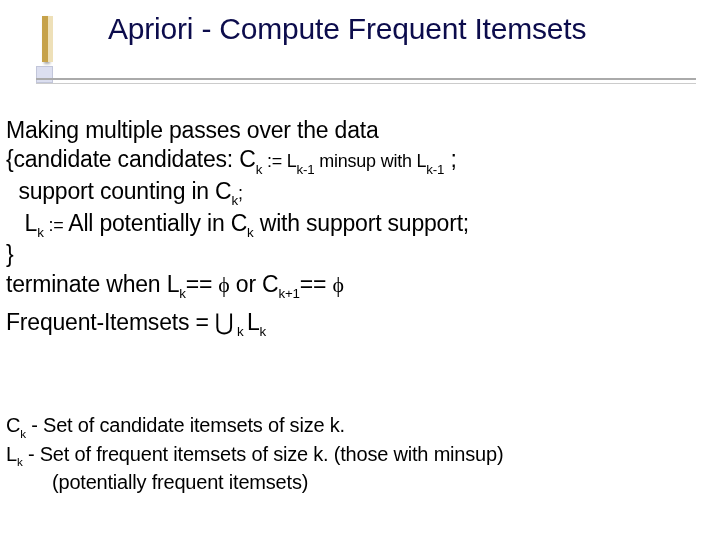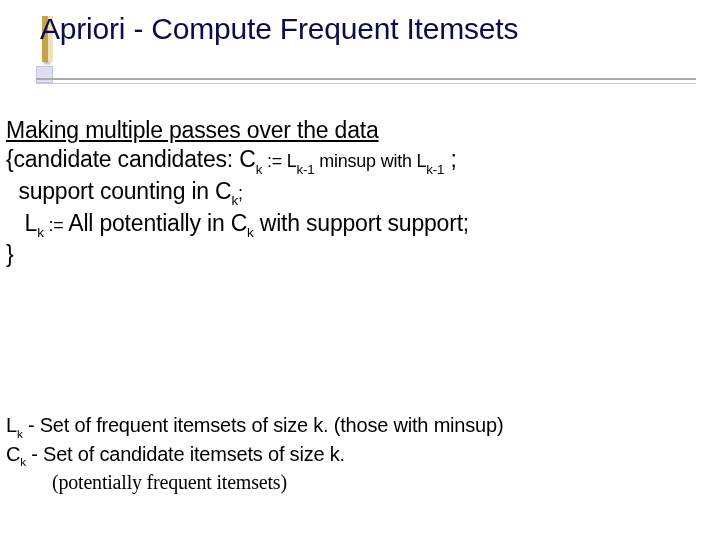--- a/index.html
+++ b/index.html
@@ -13,21 +13,21 @@
     overflow: hidden;
   }
   .slide {
     position: relative;
     width: 720px;
     height: 540px;
     box-sizing: border-box;
   }
   .title-area {
     position: relative;
-    padding: 12px 0 0 40px;
+    padding: 12px 0 0 108px;
   }
   .title {
     font-size: 30px;
     font-weight: 400;
     color: #0c0c4c;
     letter-spacing: -0.2px;
   }
   .title-rules {
     position: absolute;
     left: 36px;
@@ -73,21 +73,20 @@
   .body {
     position: absolute;
     left: 6px;
     top: 116px;
     width: 700px;
     font-size: 23px;
     line-height: 1.28;
     letter-spacing: -0.2px;
   }
   .u {
-    text-decoration: underline;
   }
   .sub {
     font-size: 0.58em;
     vertical-align: sub;
     position: relative;
     top: 0.05em;
   }
   .smaller {
     font-size: 0.78em;
   }
@@ -102,21 +101,20 @@
     position: absolute;
     left: 6px;
     top: 412px;
     width: 700px;
     font-size: 20px;
     line-height: 1.35;
     letter-spacing: -0.2px;
   }
   .indent {
     padding-left: 46px;
-    font-family: Liberation Serif, serif;
   }
 </style>
 </head>
 <body>
 
 <div class="slide">
 
   <div class="accent-bar"></div>
   <div class="corner-box"></div>
 
@@ -139,26 +137,32 @@
     <div>
       <span>&nbsp;&nbsp;support counting in C</span><span class="sub">k</span><span class="smaller">;</span>
     </div>
 
     <div>
       <span>&nbsp;&nbsp;&nbsp;L</span><span class="sub">k</span><span class="smaller"> := </span><span>All potentially in C</span><span class="sub">k</span><span> with support support;</span>
     </div>
 
     <div>}</div>
 
+    <div>
+      <span>terminate when L</span><span class="sub">k</span><span>== </span><span class="phi">ϕ</span><span> or C</span><span class="sub">k+1</span><span>== </span><span class="phi">ϕ</span>
+    </div>
 
+    <div style="margin-top:6px">
+      <span>Frequent-Itemsets = </span><span class="union">⋃</span><span class="sub"> k </span><span>L</span><span class="sub">k</span>
+    </div>
   </div>
 
   <div class="notes">
     <div>
-      <span>L</span><span class="sub">k</span><span> - Set of frequent itemsets of size k. (those with minsup)</span>
+      <span>C</span><span class="sub">k</span><span> - Set of candidate itemsets of size k.</span>
     </div>
     <div>
-      <span>C</span><span class="sub">k</span><span> - Set of candidate itemsets of size k.</span>
+      <span>L</span><span class="sub">k</span><span> - Set of frequent itemsets of size k. (those with minsup)</span>
     </div>
     <div class="indent">(potentially frequent itemsets)</div>
   </div>
 
 </div>
 
 </body></html>

